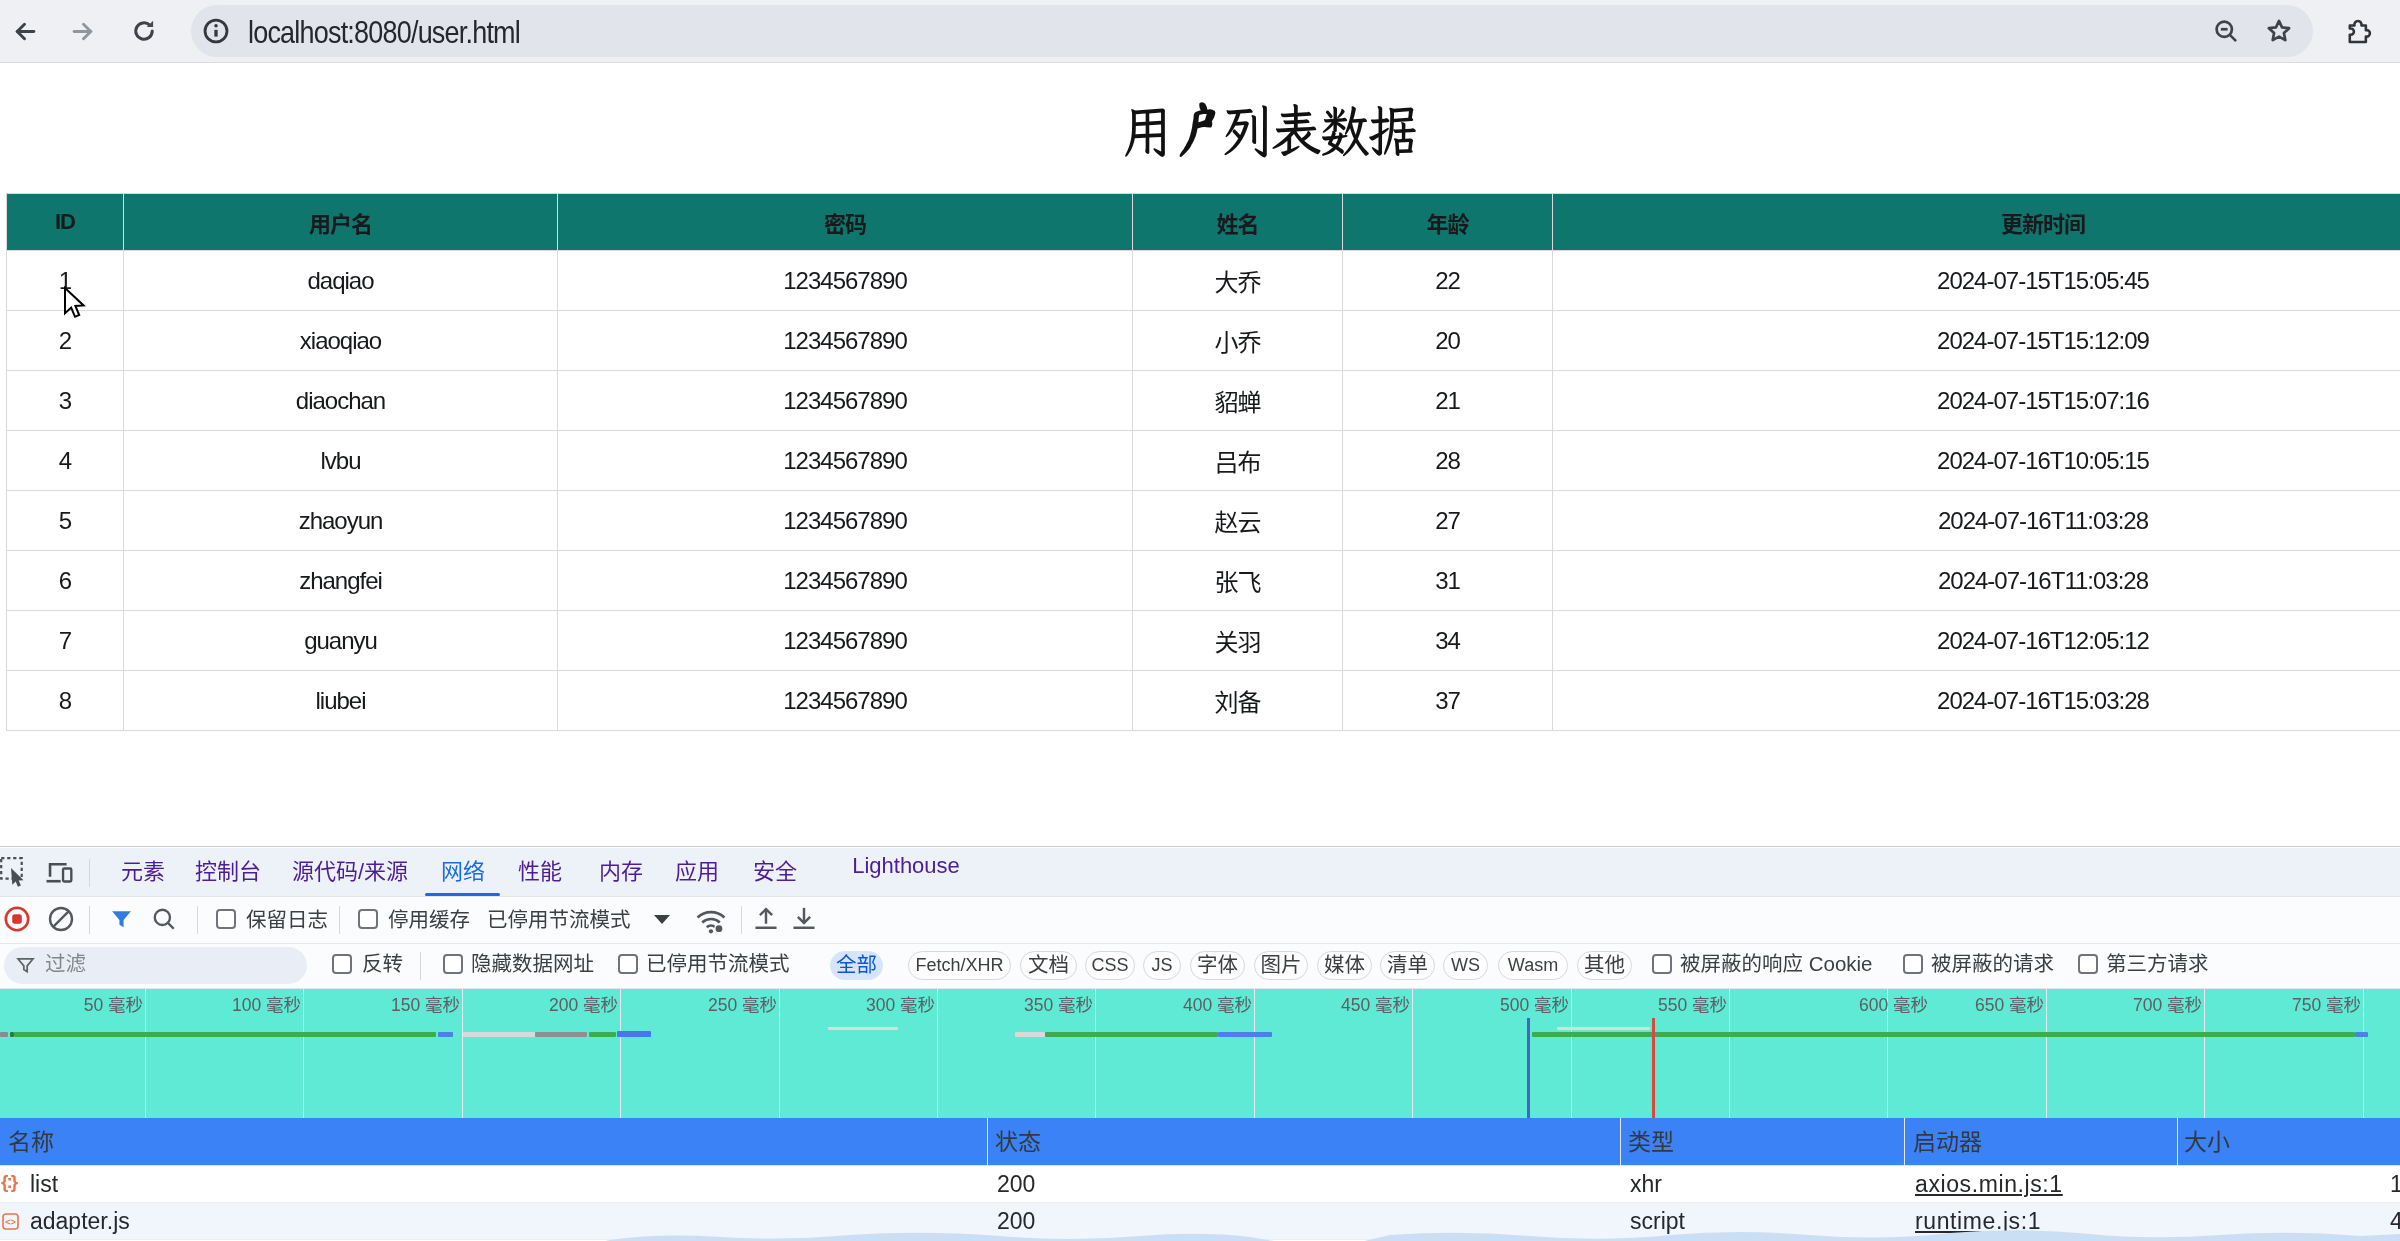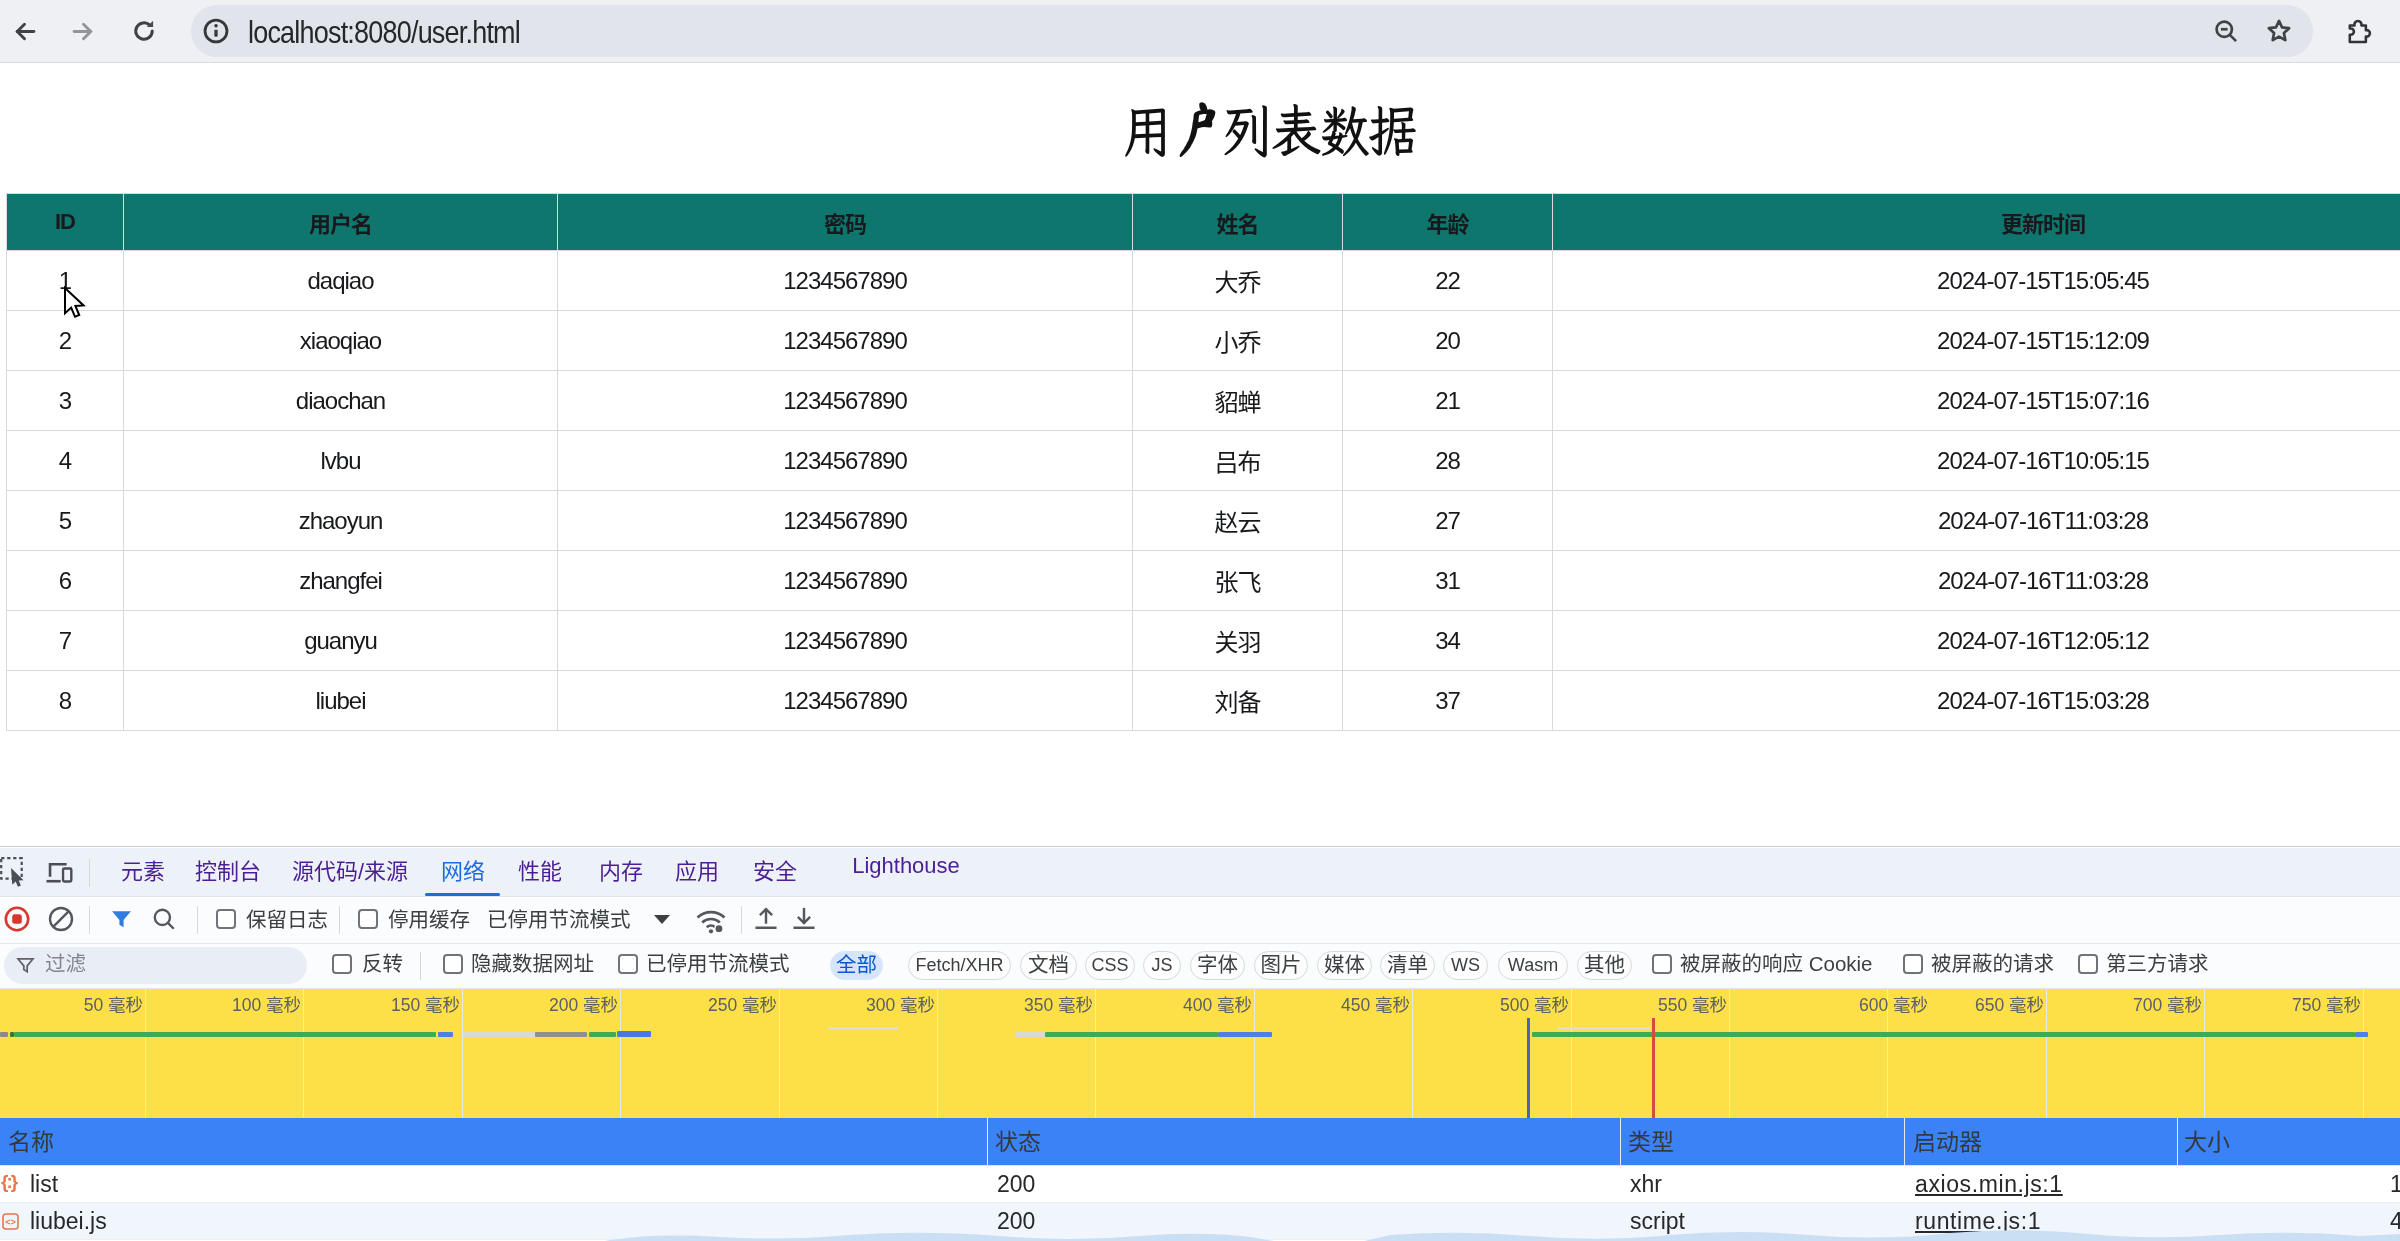--- a/index.html
+++ b/index.html
@@ -29,21 +29,21 @@
   #toolbar { position:absolute; left:0; top:50px; width:2400px; height:47px; background:#fbfcfe; border-bottom:1px solid #e4e6eb; }
   #filterbar { position:absolute; left:0; top:97px; width:2400px; height:45px; background:#fbfcfe; border-bottom:1px solid #e4e6eb; }
   .vsep { position:absolute; width:1px; height:28px; background:#d4d7dc; }
   .cb { position:absolute; width:20px; height:20px; border:2px solid #70747a; border-radius:4px; background:#fff; }
   .lbl { position:absolute; font-size:20.5px; color:#3c4043; white-space:nowrap; }
   .pill { position:absolute; top:7px; height:29px; line-height:26px; border:1.5px solid #d5d8de; border-radius:15px; font-size:20.5px; color:#3c4043; padding:0; text-align:center; background:#fdfdfe; white-space:nowrap; }
   .plat { font-size:18px; }
   #pill-all { background:#d6e5fc; border-color:#d6e5fc; color:#0c57cf; }
 
   
-  #overview { position:absolute; left:0; top:142px; width:2400px; height:129px; background:#fde047; overflow:hidden; }
+  #overview { position:absolute; left:0; top:142px; width:2400px; height:129px; background:#5eead4; overflow:hidden; }
   .grid { position:absolute; top:0; width:1px; height:129px; background:#e5e8ef; }
   .tlab { position:absolute; top:2px; font-size:17.5px; color:#5c6066; transform:translateX(-100%); white-space:nowrap; }
   .bar { position:absolute; height:5px; border-radius:1px; }
 
   
   #reqhead { position:absolute; left:0; top:271px; width:2400px; height:48px; background:#3b82f6; border-bottom:1px solid #dfe3ea; }
   .rh { position:absolute; top:5px; font-size:23px; color:#35383c; }
   .colb { position:absolute; top:271px; width:1px; height:124px; background:#e6e9ef; }
   #row1 { position:absolute; left:0; top:319px; width:2400px; height:37px; background:#fff; border-bottom:1px solid #ebeef3; }
   #row2 { position:absolute; left:0; top:356px; width:2400px; height:37px; background:#f1f5fc; border-bottom:1px solid #ebeef3; }
@@ -343,21 +343,21 @@
     <div class="cell" style="left:997px">200</div>
     <div class="cell" style="left:1630px">xhr</div>
     <div class="cell link" style="left:1915px">axios.min.js:1</div>
     <div class="cell" style="left:2390px">1.3 kB</div>
   </div>
   <div id="row2">
     <svg class="abs" style="left:2px;top:10px" width="17" height="17" viewBox="0 0 17 17">
         <rect x="1" y="1" width="15" height="15" rx="3" fill="none" stroke="#e8764a" stroke-width="1.6"></rect>
         <text x="8.5" y="12" font-size="9" font-weight="bold" fill="#e8764a" text-anchor="middle" font-family="Liberation Sans,sans-serif">&lt;&gt;</text>
       </svg>
-    <div class="cell" style="left:30px">liubei.js</div>
+    <div class="cell" style="left:30px">adapter.js</div>
     <div class="cell" style="left:997px">200</div>
     <div class="cell" style="left:1630px">script</div>
     <div class="cell link" style="left:1915px">runtime.js:1</div>
     <div class="cell" style="left:2390px">4.4 kB</div>
   </div>
   <svg class="abs" style="left:600px;top:382px" width="1800" height="13" preserveAspectRatio="none" viewBox="0 0 1800 13">
       <path d="M0 13 L10 11 Q60 4 120 8 Q180 12 250 6 Q320 1 400 7 Q470 13 540 7 Q600 2 650 8 L680 13 L760 13 L790 6 Q860 1 930 7 Q1000 13 1070 6 Q1140 0 1210 6 Q1280 12 1350 4 Q1420 -2 1490 5 Q1550 11 1620 6 Q1690 1 1760 7 L1800 5 L1800 13 Z" fill="#cbdff4"></path>
     </svg>
 </div>
 

